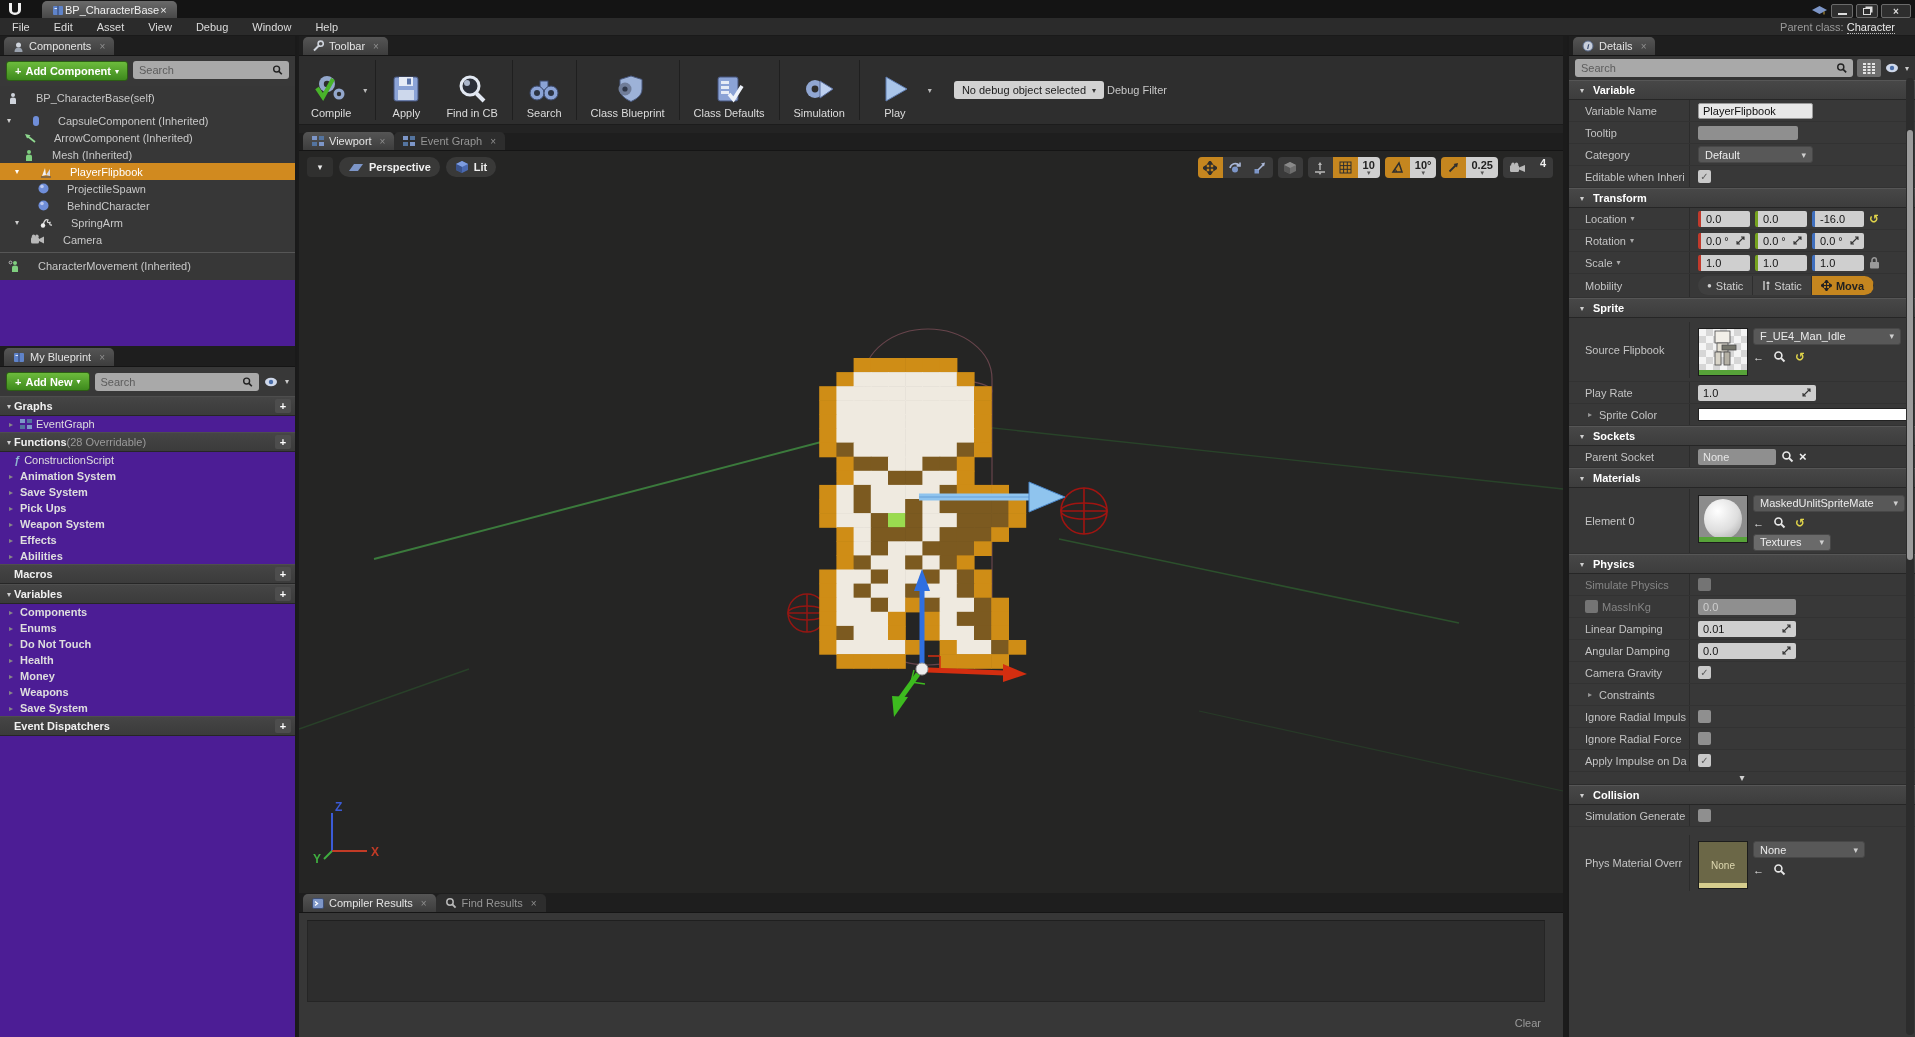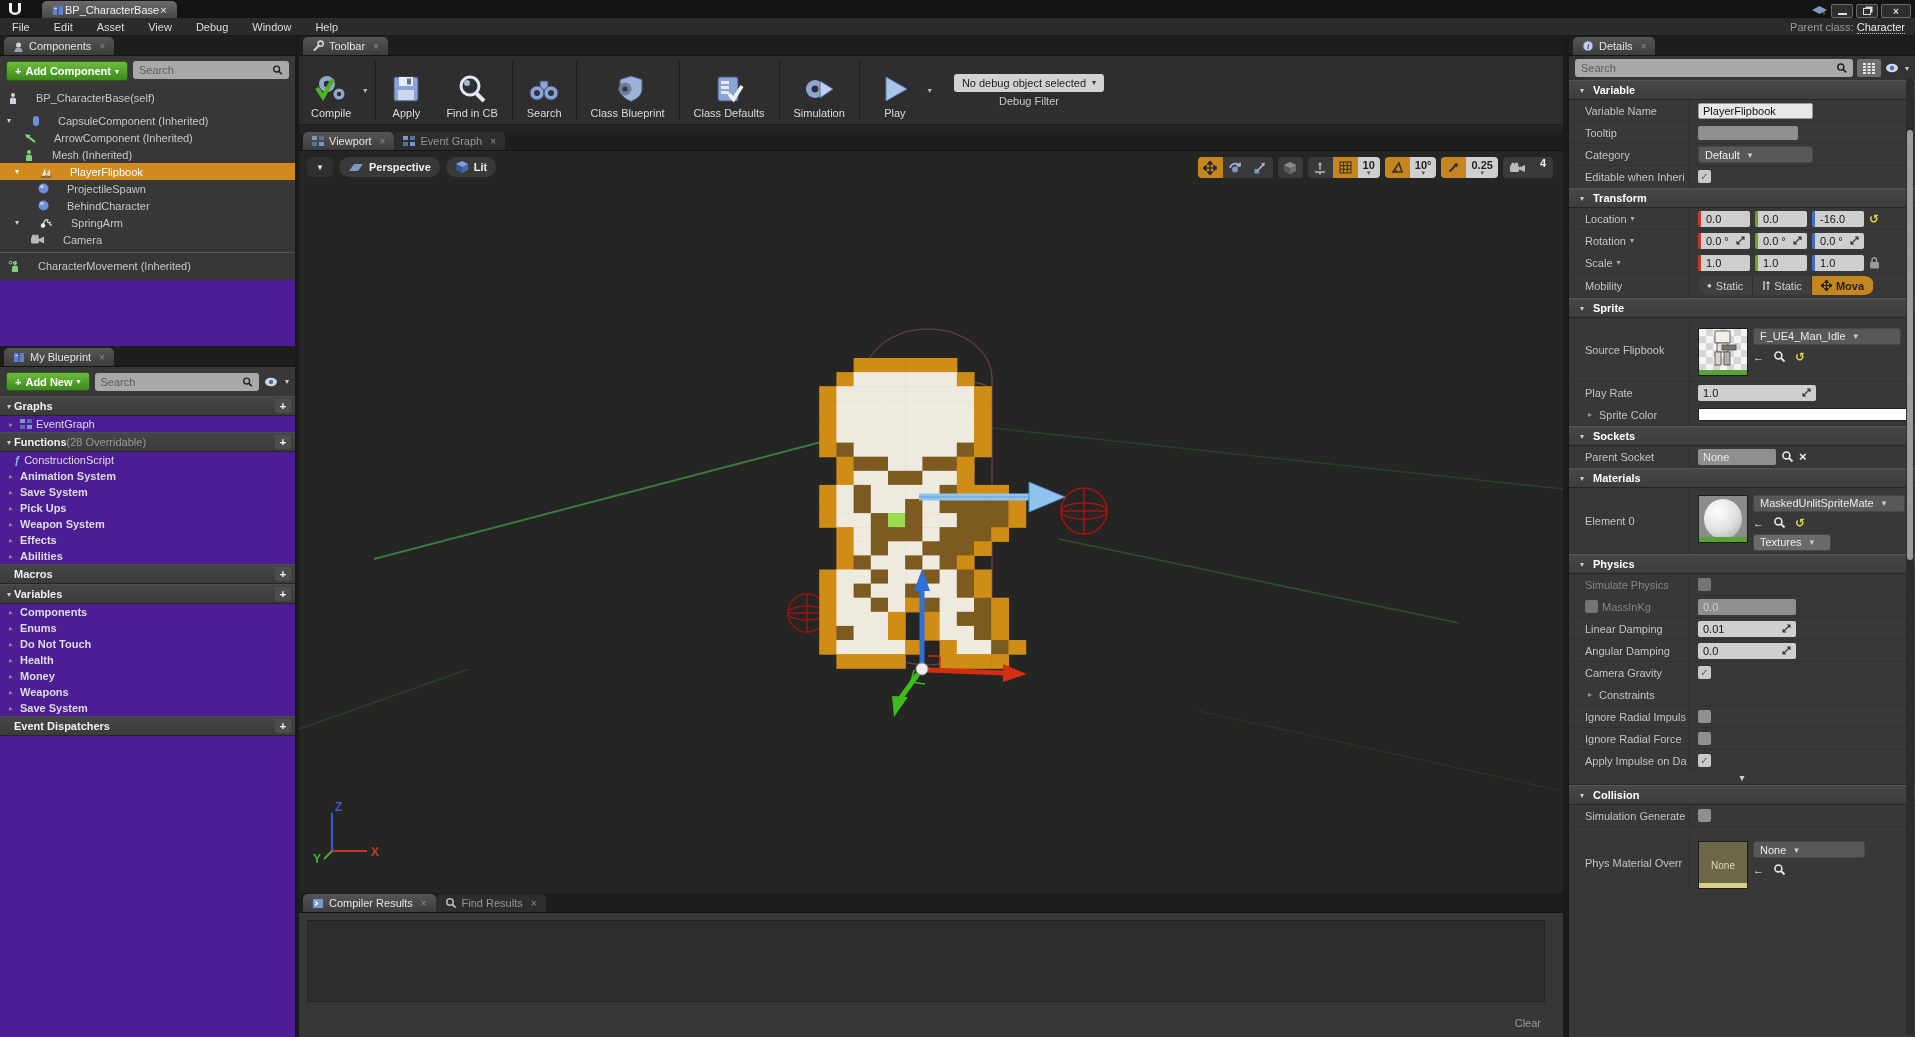--- a/index.html
+++ b/index.html
@@ -8,21 +8,21 @@
   .abs{position:absolute}
   
   #titlebar{top:0;left:0;width:1915px;height:18px;background:#141414;display:flex;align-items:flex-end}
   #menubar{top:18px;left:0;width:1915px;height:18px;background:#2b2b2b;display:flex;align-items:center;border-bottom:1px solid #1a1a1a}
   .menu-item{padding:0 12px;color:#dcdcdc}
   .doc-tab{height:17px;background:linear-gradient(#6a6a6a,#484848);border-radius:5px 5px 0 0;display:flex;align-items:center;gap:1px;padding:0 10px;color:#f0f0f0;margin-left:42px}
   .winbtns{margin-left:auto;display:flex;align-items:center;gap:3px;padding-right:4px}
   .winbtn{width:22px;height:14px;border:1px solid #6a6a6a;border-radius:2px;background:#2e2e2e;display:flex;align-items:center;justify-content:center;color:#ddd;font-weight:bold;font-size:10px}
   .mini-bar{width:9px;height:2px;background:#ddd;margin-top:6px}
   .rest-sq{width:8px;height:7px;border:1px solid #ddd;box-shadow:2px -2px 0 -0.5px #ddd}
-  .parent-class{margin-left:auto;padding-right:10px;color:#9a9a9a}
+  .parent-class{margin-left:auto;padding-right:20px;color:#9a9a9a}
   .parent-class b{color:#ececec;font-weight:normal;border-bottom:1px dotted #bbb}
   
   .tabbar{background:#1e1e1e;display:flex;align-items:flex-end;padding-left:4px;border-bottom:1px solid #151515}
   .tab{height:18px;border-radius:5px 5px 0 0;background:linear-gradient(#555,#3d3d3d);display:flex;align-items:center;gap:5px;padding:0 9px;color:#e4e4e4;white-space:nowrap}
   .tab.inactive{background:#2d2d2d;color:#969696}
   .tab .x{color:#8f8f8f;font-size:10px;margin-left:3px}
   
   #leftcol{top:36px;left:0;width:297px;height:1001px;background:#4c1d95;border-right:2px solid #1a1a1a}
   .greenbtn{background:linear-gradient(#6cbb3c,#3e8a1d);border:1px solid #2c5e14;border-radius:3px;color:#fff;font-weight:bold;display:flex;align-items:center;gap:4px;padding:0 8px;height:20px}
   .searchbox{background:#a9a9a9;border-radius:3px;height:18px;display:flex;align-items:center;padding:0 6px;flex:1}
@@ -35,21 +35,21 @@
   .bp-sec{height:20px;background:linear-gradient(#454545,#3b3b3b);border-top:1px solid #4e4e4e;border-bottom:1px solid #262626;display:flex;align-items:center;padding:0 4px;font-weight:bold;color:#f0f0f0}
   .bp-sec .plus{margin-left:auto;width:16px;height:14px;background:#4d4d4d;border-radius:2px;color:#fff;display:flex;align-items:center;justify-content:center;font-weight:bold}
   .bp-row{display:flex;align-items:center;height:16px;gap:4px;padding-left:6px;color:#dedede}
   .bp-row.bold{font-weight:bold}
   .subtle{color:#9a9a9a;font-weight:normal}
   
   #toolbar-tabbar{top:36px;left:299px;width:1264px;height:20px}
   #toolbar{top:56px;left:299px;width:1264px;height:69px;background:#2e2e2e;border-bottom:1px solid #1c1c1c;display:flex;align-items:stretch}
   .tbtn{display:flex;flex-direction:column;align-items:center;justify-content:flex-end;gap:2px;padding:4px 12px 5px;color:#dcdcdc}
   .tsep{width:1px;background:#1f1f1f;margin:4px 2px}
-  .dbg{display:flex;flex-direction:column;align-items:center;justify-content:center;gap:3px;padding:0 14px}
+  .dbg{display:flex;align-items:center;justify-content:center;gap:3px;padding:0 14px}
   .dbg-dd{background:#d2d2d2;color:#1c1c1c;border-radius:3px;height:18px;display:flex;align-items:center;gap:6px;padding:0 8px;font-size:11px}
   #vp-tabbar{top:133px;left:299px;width:1264px;height:18px}
   #gapstrip{top:125px;left:299px;width:1264px;height:8px;background:#232323}
   #viewport{top:151px;left:299px;width:1264px;height:742px;background:#252524;overflow:hidden}
   .vp-controls-l{top:6px;left:8px;display:flex;gap:6px;align-items:center}
   .vp-drop{width:26px;height:20px;background:rgba(48,48,48,.95);border-radius:4px;display:flex;align-items:center;justify-content:center;color:#eee}
   .vp-pill{height:20px;background:rgba(58,58,58,.95);border-radius:10px;display:flex;align-items:center;gap:5px;padding:0 9px;color:#f0f0f0;font-weight:bold}
   .vp-controls-r{top:6px;right:10px;display:flex;gap:5px;align-items:center}
   .vgroup{display:flex;height:21px;border-radius:4px;overflow:hidden;background:#3a3a3a}
   .vseg{width:25px;display:flex;align-items:center;justify-content:center}
@@ -69,21 +69,21 @@
   .drow{display:flex;align-items:center;min-height:21px;background:#383838;border-bottom:1px solid #323232}
   .dlabel{width:120px;flex:none;padding-left:16px;color:#c4c4c4;white-space:nowrap;overflow:hidden;display:flex;align-items:center;gap:4px}
   .dlabel.dis{color:#858585}
   .dval{flex:1;display:flex;align-items:center;gap:5px;padding:2px 8px 2px 8px;border-left:1px solid #2c2c2c;min-height:21px}
   .numf{background:#cfcfcf;color:#141414;border-radius:2px;height:16px;display:flex;align-items:center;padding:0 5px;min-width:52px;justify-content:space-between;gap:4px}
   .numf.dis{background:#8f8f8f;color:#cfcfcf}
   .numf.bx{border-left:3px solid var(--c)}
   .cb{width:13px;height:13px;border-radius:2px;background:#c9c9c9;color:#5c5c5c;display:flex;align-items:center;justify-content:center;font-size:10px;font-weight:bold;flex:none}
   .cb.off{background:#8f8f8f;color:transparent}
   .cb.dis{background:#747474;color:transparent}
-  .dd{background:#585858;border:1px solid #474747;color:#ececec;border-radius:3px;height:17px;display:flex;align-items:center;justify-content:flex-start;gap:8px;padding:0 6px}
+  .dd{background:#585858;border:1px solid #474747;color:#ececec;border-radius:3px;height:17px;display:flex;align-items:center;justify-content:space-between;gap:8px;padding:0 6px}
   .dd .ddc{color:#cfcfcf;font-size:9px}
   .mob{display:flex;height:19px;border-radius:10px;overflow:hidden}
   .mobseg{background:#3f3f3f;color:#cfcfcf;display:flex;align-items:center;gap:4px;padding:0 9px;border-right:1px solid #2e2e2e}
   .mobseg.active{background:#c5861f;color:#212121;font-weight:bold}
   .thumb{width:50px;height:48px;border:1px solid #1c1c1c;position:relative;flex:none}
   .thumb .gstrip{position:absolute;left:0;right:0;bottom:0;height:5px;background:#57a339}
   .checker{background:conic-gradient(#d6d6d6 25%,#f4f4f4 0 50%,#d6d6d6 0 75%,#f4f4f4 0) 0 0/14px 14px}
   .mat-thumb{background:#8c8c8c;display:flex;align-items:center;justify-content:center}
   .mat-sphere{width:38px;height:40px;border-radius:50%;background:radial-gradient(circle at 36% 30%,#ffffff,#dedede 55%,#a8a8a8 95%)}
   .phys-thumb{background:#6b6747;display:flex;align-items:center;justify-content:center;color:#ded8b0;font-size:10px}

